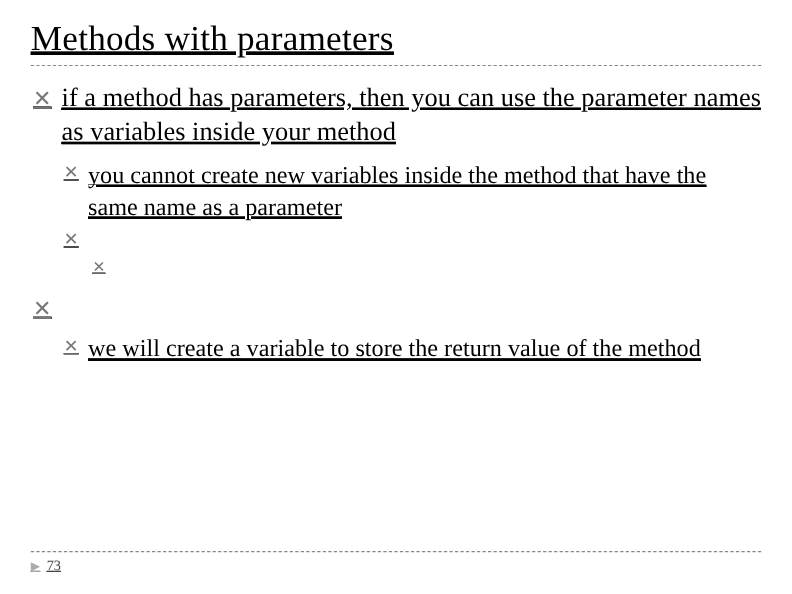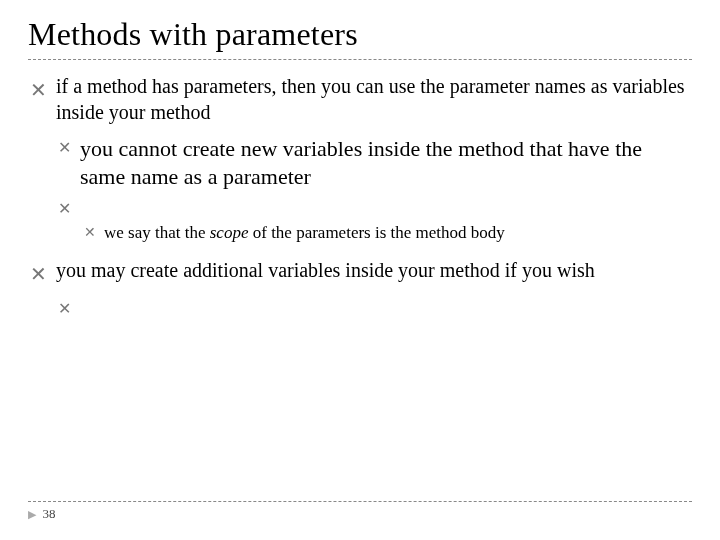--- a/index.html
+++ b/index.html
@@ -1,15 +1,15 @@
 <!DOCTYPE html>
 <html><head>
 <meta charset="utf-8">
 <style>
-  * { margin: 0; padding: 0; box-sizing: border-box; }
+  * { margin: 0; padding: 0; box-sizing: border-box; text-decoration: underline; }
   body {
     width: 720px;
     height: 540px;
     background: #fff;
     font-family: "Palatino Linotype", "Book Antiqua", Palatino, Georgia, serif;
     color: #000;
     position: relative;
     padding: 16px 28px 0 28px;
   }
   .title {
@@ -27,21 +27,21 @@
     display: flex;
     align-items: flex-start;
   }
   .glyph {
     font-family: Arial, sans-serif;
     color: #777;
     flex-shrink: 0;
   }
   .lvl1 { margin: 0 0 10px 2px; }
   .lvl1 > .glyph { font-size: 20px; width: 26px; line-height: 1.2; padding-top: 4px; }
-  .lvl1 > .txt { font-size: 20px; line-height: 1.28; }
+  .lvl1 > .txt { font-size: 24px; line-height: 1.28; }
   .lvl2 { margin: 4px 0 4px 30px; }
   .lvl2 > .glyph { font-size: 16px; width: 22px; line-height: 1.2; padding-top: 3px; }
   .lvl2 > .txt { font-size: 22px; line-height: 1.28; }
   .lvl3 { margin: 4px 0 4px 56px; }
   .lvl3 > .glyph { font-size: 14px; width: 20px; line-height: 1.2; padding-top: 2px; }
   .lvl3 > .txt { font-size: 17px; line-height: 1.3; }
   .spacer { height: 10px; }
   .italic { font-style: italic; }
   .footer {
     position: absolute;
@@ -82,33 +82,32 @@
   <span class="glyph">✕</span>
   <span class="txt">you cannot create new variables inside the method that have the same name as a parameter</span>
 </div>
 
 <div class="bullet-row lvl2">
   <span class="glyph">✕</span>
 </div>
 
 <div class="bullet-row lvl3">
   <span class="glyph">✕</span>
-  <span class="txt"><span>we say that the </span><span class="italic">scope</span><span> of the parameters is the method body</span></span>
 </div>
 
 <div class="spacer"></div>
 
 <div class="bullet-row lvl1">
   <span class="glyph">✕</span>
-  <span class="txt">you may create additional variables inside your method if you wish</span>
 </div>
 
 <div class="bullet-row lvl2">
   <span class="glyph">✕</span>
+  <span class="txt">we will create a variable to store the return value of the method</span>
 </div>
 
 <div class="footer">
   <hr class="botline">
   <div class="pagenum-row">
     <span class="tri">▶</span>
-    <span>38</span>
+    <span>73</span>
   </div>
 </div>
 
 </body></html>

